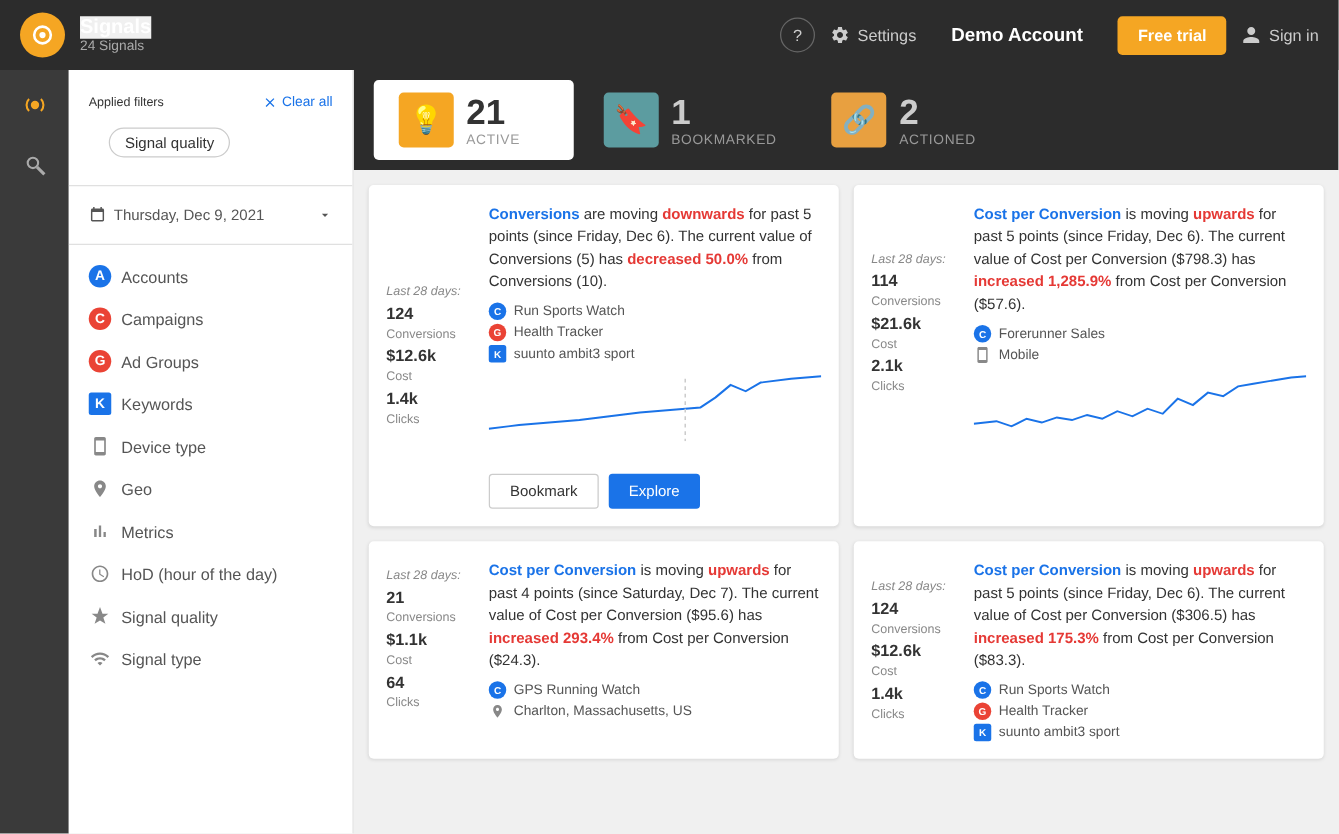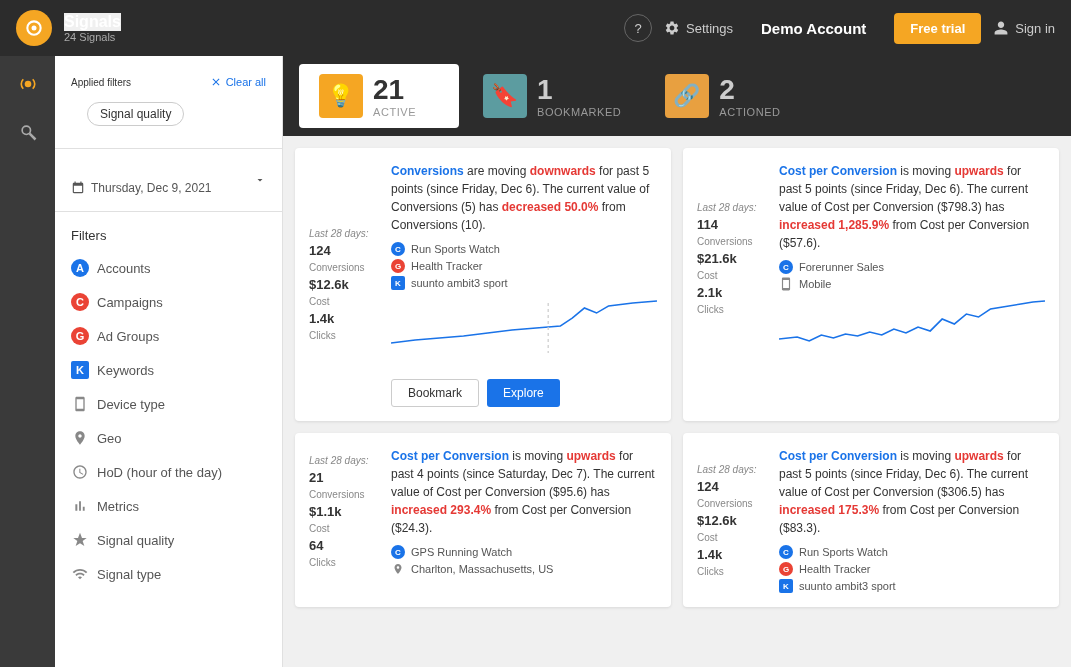--- a/index.html
+++ b/index.html
@@ -30,21 +30,21 @@
     .sidebar-icon.active { color: white; }
 
     
     .left-panel { width: 228px; background: #fff; border-right: 1px solid #e0e0e0; overflow-y: auto; padding: 12px 0; }
     .applied-filters { display: flex; align-items: center; justify-content: space-between; padding: 8px 16px; }
     .applied-filters-title { font-size: 10px; font-weight: 500; color: #333; }
     .clear-all { font-size: 11px; color: #1a73e8; cursor: pointer; display: flex; align-items: center; gap: 4px; justify-content: center; }
     .signal-quality-btn { margin: 6px 16px; display: inline-block; background: white; border: 1px solid #ccc; border-radius: 12px; padding: 4px 12px; font-size: 12px; cursor: pointer; }
     .divider { border: none; border-top: 1px solid #e0e0e0; margin: 8px 0; }
     .date-picker { display: flex; align-items: center; justify-content: space-between; padding: 8px 16px; cursor: pointer; }
-    .date-picker-label { font-size: 12px; color: #555; display: flex; align-items: center; gap: 6px; margin-top: 16px; }
+    .date-picker-label { font-size: 12px; color: #555; display: flex; align-items: center; gap: 6px; }
     .filters-heading { padding: 8px 16px; font-size: 13px; color: #333; font-weight: 500; }
     .filter-item { display: flex; align-items: center; gap: 8px; padding: 8px 16px; cursor: pointer; color: #555; font-size: 13px; }
     .filter-letter { width: 18px; height: 18px; border-radius: 50%; display: flex; align-items: center; justify-content: center; font-size: 11px; font-weight: 700; color: white; flex-shrink: 0; }
     .filter-icon-device { width: 18px; height: 18px; display: flex; align-items: center; justify-content: center; }
 
     
     .main { flex: 1; overflow-y: auto; background: #f0f0f0; }
 
     
     .status-tabs { display: flex; background: #2c2c2c; padding: 8px 16px; gap: 4px; }
@@ -154,21 +154,20 @@
         <svg width="14" height="14" viewBox="0 0 24 24" fill="#555">
             <path d="M19 3h-1V1h-2v2H8V1H6v2H5c-1.1 0-2 .9-2 2v14c0 1.1.9 2 2 2h14c1.1 0 2-.9 2-2V5c0-1.1-.9-2-2-2zm0 16H5V8h14v11z"></path>
           </svg>
         <span>Thursday, Dec 9, 2021</span>
       </div>
       <svg width="12" height="12" viewBox="0 0 24 24" fill="#555">
           <path d="M7 10l5 5 5-5z"></path>
         </svg>
     </div>
     <hr class="divider">
-    <div class="filters-heading">Filters</div>
 
     <div class="filter-item">
       <div class="filter-letter" style="background:#1a73e8;">A</div>
       <span>Accounts</span>
     </div>
     <div class="filter-item">
       <div class="filter-letter" style="background:#ea4335;">C</div>
       <span>Campaigns</span>
     </div>
     <div class="filter-item">
@@ -191,32 +190,32 @@
       <div class="filter-icon-device">
         <svg width="16" height="16" viewBox="0 0 24 24" fill="#888">
             <path d="M12 2C8.13 2 5 5.13 5 9c0 5.25 7 13 7 13s7-7.75 7-13c0-3.87-3.13-7-7-7zm0 9.5c-1.38 0-2.5-1.12-2.5-2.5s1.12-2.5 2.5-2.5 2.5 1.12 2.5 2.5-1.12 2.5-2.5 2.5z"></path>
           </svg>
       </div>
       <span>Geo</span>
     </div>
     <div class="filter-item">
       <div class="filter-icon-device">
         <svg width="16" height="16" viewBox="0 0 24 24" fill="#888">
+            <path d="M5 9.2h3V19H5zM10.6 5h2.8v14h-2.8zm5.6 8H19v6h-2.8z"></path>
+          </svg>
+      </div>
+      <span>Metrics</span>
+    </div>
+    <div class="filter-item">
+      <div class="filter-icon-device">
+        <svg width="16" height="16" viewBox="0 0 24 24" fill="#888">
             <path d="M12 2C6.48 2 2 6.48 2 12s4.48 10 10 10 10-4.48 10-10S17.52 2 12 2zm0 18c-4.41 0-8-3.59-8-8s3.59-8 8-8 8 3.59 8 8-3.59 8-8 8zm.5-13H11v6l5.25 3.15.75-1.23-4.5-2.67z"></path>
           </svg>
       </div>
       <span>HoD (hour of the day)</span>
-    </div>
-    <div class="filter-item">
-      <div class="filter-icon-device">
-        <svg width="16" height="16" viewBox="0 0 24 24" fill="#888">
-            <path d="M5 9.2h3V19H5zM10.6 5h2.8v14h-2.8zm5.6 8H19v6h-2.8z"></path>
-          </svg>
-      </div>
-      <span>Metrics</span>
     </div>
     <div class="filter-item">
       <div class="filter-icon-device">
         <svg width="16" height="16" viewBox="0 0 24 24" fill="#888">
             <path d="M12 1L9 9H2l6 4.4L5.5 21 12 17l6.5 4L16 13.4 22 9h-7z"></path>
           </svg>
       </div>
       <span>Signal quality</span>
     </div>
     <div class="filter-item">

